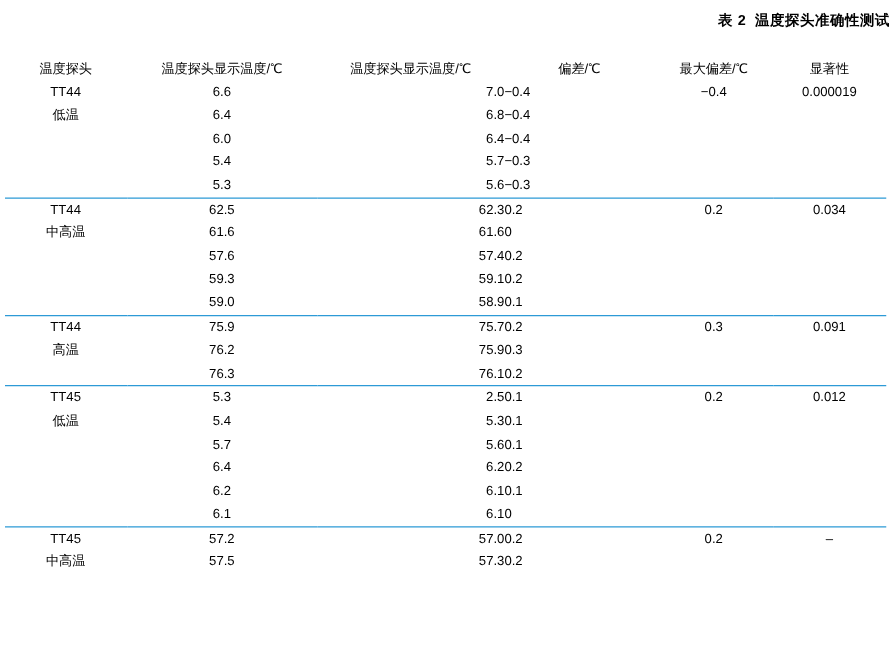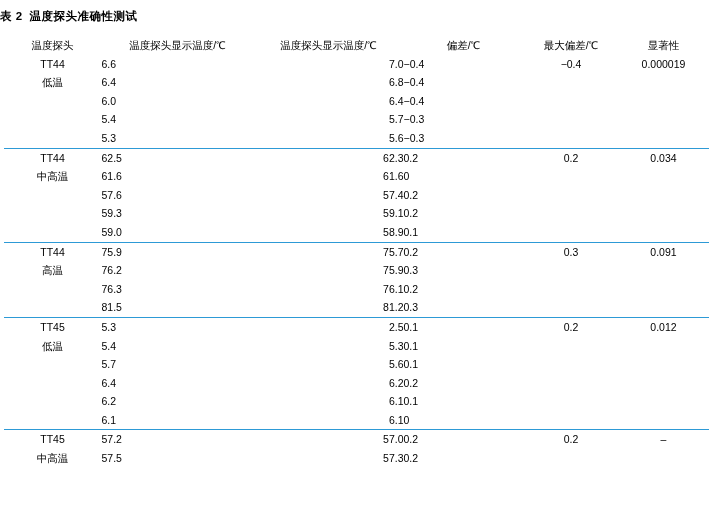--- a/index.html
+++ b/index.html
@@ -15,26 +15,26 @@
     overflow: hidden;
   }
   .page {
     position: relative;
     width: 712px;
     height: 531px;
     box-sizing: border-box;
     padding: 0;
   }
   .table-caption {
-    text-align: left;
+    text-align: right;
     font-family: "Liberation Sans", sans-serif;
     font-size: 11.5px;
     font-weight: bold;
     letter-spacing: 0.5px;
-    margin: 9px 0 12px 0;
+    margin: 9px 0 22px 0;
   }
   .caption-label {
     margin-right: 7px;
   }
   table.data {
     border-collapse: collapse;
     width: 680px;
     margin: 0 auto;
     table-layout: fixed;
   }
@@ -56,21 +56,21 @@
     height: 19px;
     line-height: 19px;
   }
   tbody tr.group-start td {
     border-top: 0.9px solid #2d9ad6;
   }
   tbody tr.first-group td {
     border-top: none;
   }
   .col-probe { width: 98px; text-align: center; }
-  .col-std { width: 152px; text-align: left; padding-left: 8px; }
+  .col-std { width: 152px; text-align: center; padding-left: 8px; }
   .col-disp { width: 150px; text-align: right; padding-left: 8px; }
   .col-dev { width: 120px; text-align: left; padding-left: 10px; }
   .col-maxdev { width: 95px; text-align: center; }
   .col-sig { width: 90px; text-align: center; }
   thead .col-std, thead .col-disp, thead .col-dev { text-align: center; padding-left: 0; }
 </style>
 </head>
 <body>
 
 <div class="page">
@@ -196,28 +196,20 @@
           <td class="col-sig"></td>
         </tr>
         <tr>
           <td class="col-probe"></td>
           <td class="col-std">76.3</td>
           <td class="col-disp">76.1</td>
           <td class="col-dev">0.2</td>
           <td class="col-maxdev"></td>
           <td class="col-sig"></td>
         </tr>
-        <tr>
-          <td class="col-probe"></td>
-          <td class="col-std">81.5</td>
-          <td class="col-disp">81.2</td>
-          <td class="col-dev">0.3</td>
-          <td class="col-maxdev"></td>
-          <td class="col-sig"></td>
-        </tr>
         <tr class="group-start">
           <td class="col-probe">TT45</td>
           <td class="col-std">5.3</td>
           <td class="col-disp">2.5</td>
           <td class="col-dev">0.1</td>
           <td class="col-maxdev">0.2</td>
           <td class="col-sig">0.012</td>
         </tr>
         <tr>
           <td class="col-probe">低温</td>

